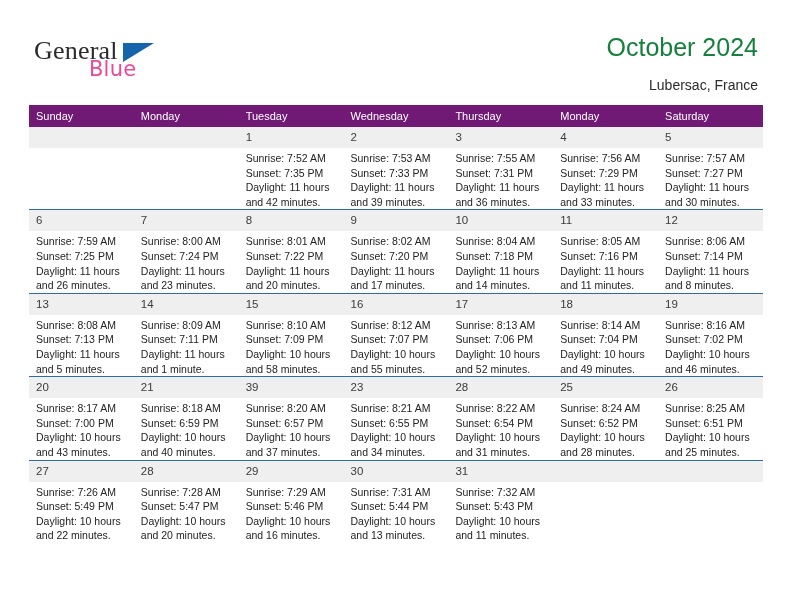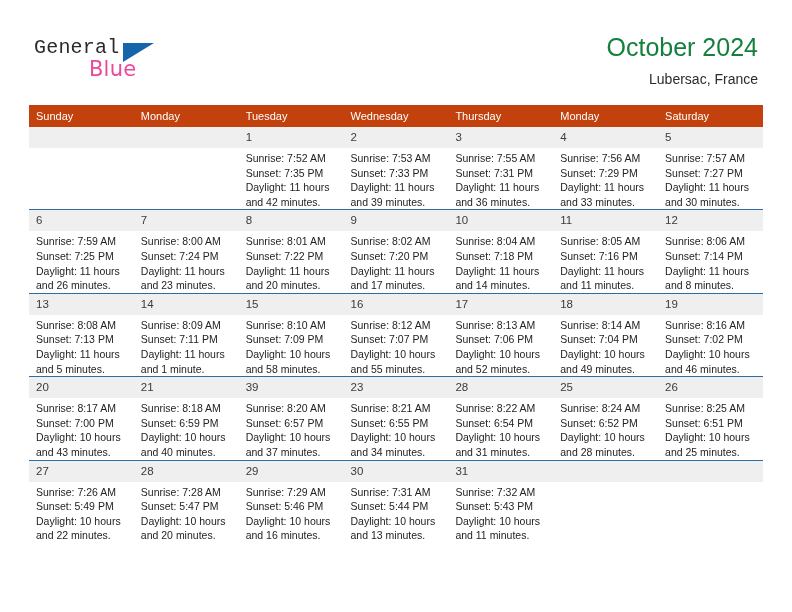--- a/index.html
+++ b/index.html
@@ -33,24 +33,24 @@
     position: absolute;
     left: 34px;
     top: 36px;
     width: 180px;
     height: 52px;
   }
   .brand-general {
     position: absolute;
     left: 0;
     top: 0;
-    font-size: 20px;
+    font-size: 26px;
     letter-spacing: .2px;
     color: #2b2b2b;
-    font-family: Liberation Mono, monospace;
+    font-family: Liberation Serif, serif;
   }
   .brand-blue {
     position: absolute;
     left: 55px;
     top: 21px;
     font-size: 21px;
     letter-spacing: .2px;
     color: #ec4899;
     font-family: "DejaVu Sans", sans-serif;
   }
@@ -73,35 +73,35 @@
   .title-main {
     font-size: 25px;
     color: #15803d;
     line-height: 30px;
     white-space: nowrap;
   }
   .title-sub {
     font-size: 14px;
     color: #2b2b2b;
     line-height: 20px;
-    margin-top: 7px;
+    margin-top: 13px;
     white-space: nowrap;
   }
 
   
   .calendar {
     position: absolute;
     left: 29px;
     top: 105px;
     width: 734px;
     border-collapse: collapse;
     table-layout: fixed;
   }
   .calendar th {
-    background: #c2410c;
+    background: #701a75;
     color: #ffffff;
     font-size: 11px;
     font-weight: normal;
     text-align: left;
     padding: 5px 0 5px 7px;
     height: 10px;
     border: none;
   }
   .calendar td {
     width: 104.85px;

